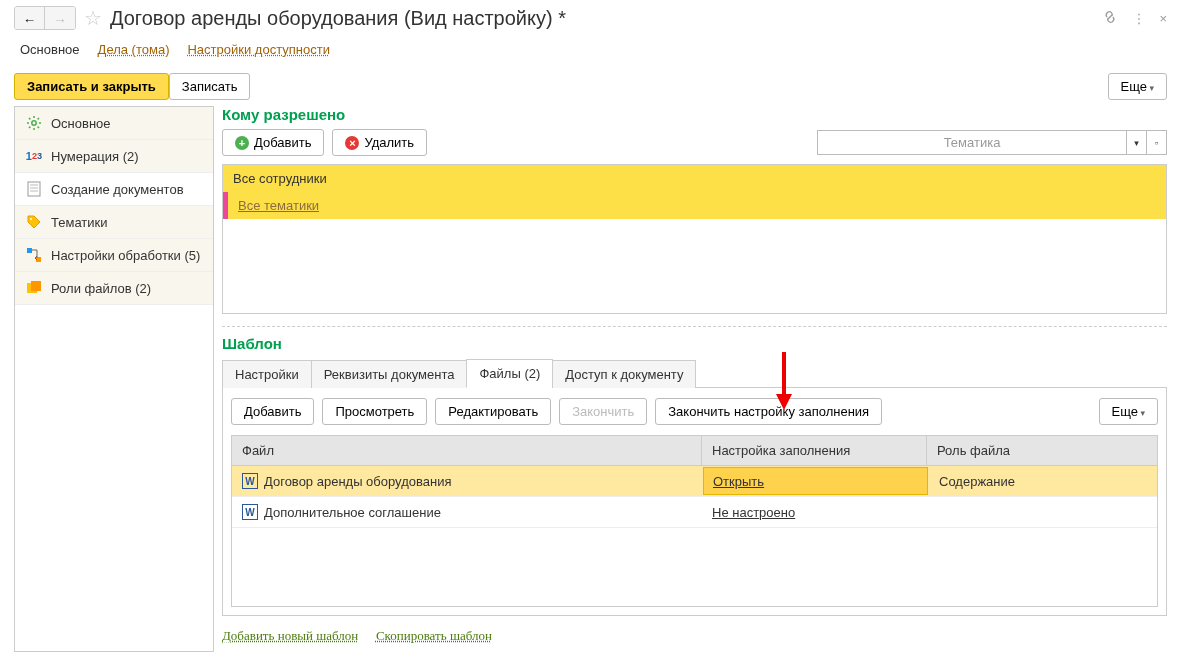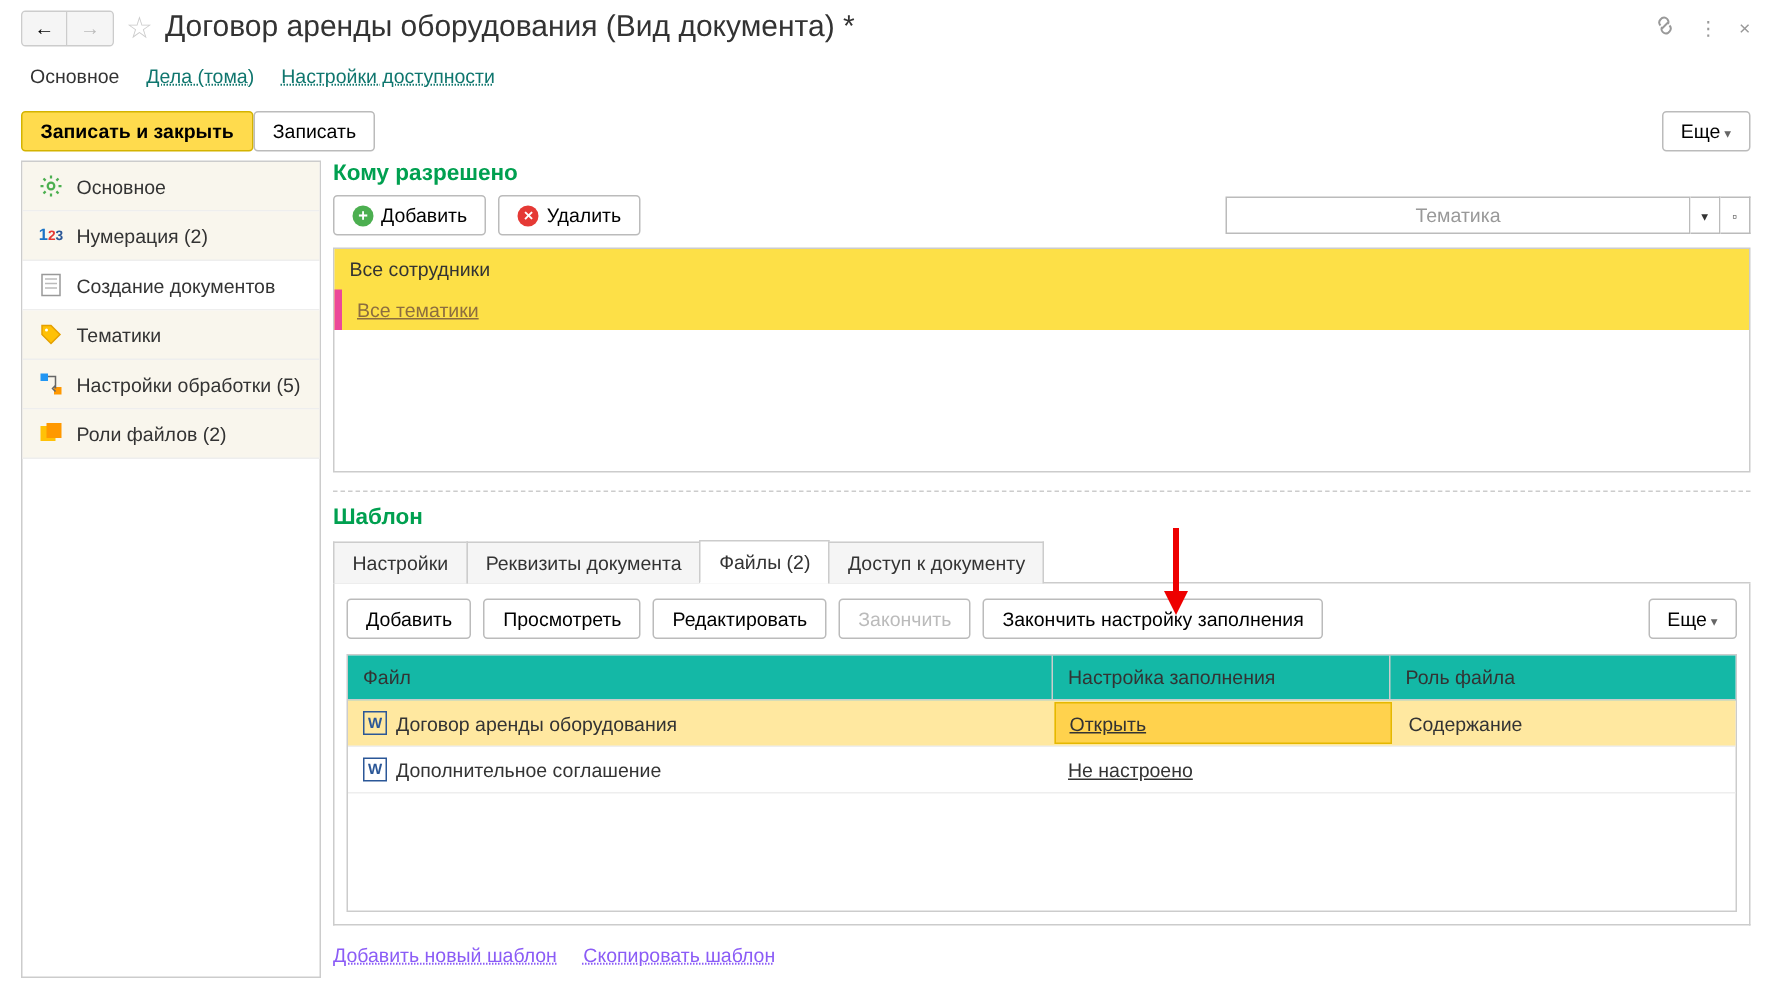--- a/index.html
+++ b/index.html
@@ -13,21 +13,21 @@
     .nav-btn:last-child { color: #bbb; }
     .star-icon { margin: 0 8px; color: #ccc; font-size: 20px; }
     .title { font-size: 20px; color: #333; flex: 1; }
     .header-right { display: flex; gap: 14px; align-items: center; color: #999; }
     .header-right span { cursor: pointer; }
     
     
     .tabs-header { display: flex; gap: 18px; padding: 6px 20px 10px; }
     .tabs-header span { cursor: pointer; }
     .tabs-header .active { color: #333; }
-    .tabs-header .link { color: #0f766e; text-decoration: underline dotted; text-align: center; }
+    .tabs-header .link { color: #a16207; text-decoration: underline dotted; text-align: center; }
     
     
     .toolbar { display: flex; padding: 6px 14px; }
     .btn { padding: 5px 12px; border: 1px solid #bbb; border-radius: 3px; background: #fff; cursor: pointer; font-size: 13px; }
     .btn-yellow { background: #ffdb4d; border-color: #d4b300; font-weight: bold; }
     .btn-more { margin-left: auto; }
     .btn-more::after { content: " ▾"; font-size: 9px; color: #666; }
     
     
     .main { display: flex; padding: 0 14px; gap: 8px; }
@@ -66,57 +66,57 @@
     .template-tabs { display: flex; border-bottom: 1px solid #ccc; margin-bottom: 0; align-items: flex-end; }
     .template-tab { padding: 6px 12px; border: 1px solid #ccc; border-bottom: none; margin-right: -1px; cursor: pointer; background: #f5f5f5; position: relative; top: 1px; }
     .template-tab.active { background: #fff; border-bottom: 1px solid #fff; }
     
     .template-body { border: 1px solid #ccc; border-top: none; padding: 10px 8px 8px; }
     .template-toolbar { display: flex; gap: 8px; margin-bottom: 10px; }
     .btn-disabled { color: #bbb; }
     
     
     .files-table { border: 1px solid #ccc; }
-    .ft-header { display: flex; background: #14b8a6; border-bottom: 1px solid #ccc; }
+    .ft-header { display: flex; background: #e5e5e5; border-bottom: 1px solid #ccc; }
     .ft-header .ft-col { padding: 7px 10px; border-right: 1px solid #ccc; }
     .ft-header .ft-col:last-child { border-right: none; }
     .ft-col1 { width: 470px; }
     .ft-col2 { width: 225px; }
     .ft-col3 { flex: 1; }
     
     .ft-row { display: flex; padding: 0; border-bottom: 1px solid #eee; }
     .ft-row.selected { background: #ffe8a0; }
     .ft-row .ft-col { padding: 7px 10px; display: flex; align-items: center; gap: 6px; }
     .ft-row.selected .ft-col2 { background: #ffd24d; border: 1px solid #e5b800; margin: 1px; padding: 5px 9px; }
     .ft-link-dark { color: #333; text-decoration: underline; }
     
     .ft-body { height: 140px; }
     
     .word-icon { width: 16px; height: 16px; border: 1px solid #2b5797; color: #2b5797; display: inline-flex; align-items: center; justify-content: center; font-size: 10px; font-weight: bold; }
     
     .footer-links { padding: 12px 0 8px; }
-    .footer-links a { color: #8b5cf6; text-decoration: underline dotted; margin-right: 14px; cursor: pointer; }
+    .footer-links a { color: #4d7c0f; text-decoration: underline dotted; margin-right: 14px; cursor: pointer; font-family: Liberation Serif, serif; }
     
     
     .red-arrow { position: absolute; left: 774px; top: 352px; pointer-events: none; }
     
     .wrapper { position: relative; }
   </style>
 </head>
 <body>
 
 <div class="wrapper">
 
 <div class="header">
   <div class="nav-buttons">
     <button class="nav-btn">←</button>
     <button class="nav-btn">→</button>
   </div>
   <span class="star-icon">☆</span>
-  <div class="title">Договор аренды оборудования (Вид документа) *</div>
+  <div class="title">Договор аренды оборудования (Вид настройку) *</div>
   <div class="header-right">
     <span><svg width="16" height="16" viewBox="0 0 16 16">
             <path d="M6 10l4-4M5 8a3 3 0 0 1 0-4l1-1a3 3 0 0 1 4 4M11 8a3 3 0 0 1 0 4l-1 1a3 3 0 0 1-4-4" stroke="#999" stroke-width="1.3" fill="none"></path>
           </svg></span>
     <span>⋮</span>
     <span>×</span>
   </div>
 </div>
 
 <div class="tabs-header">

